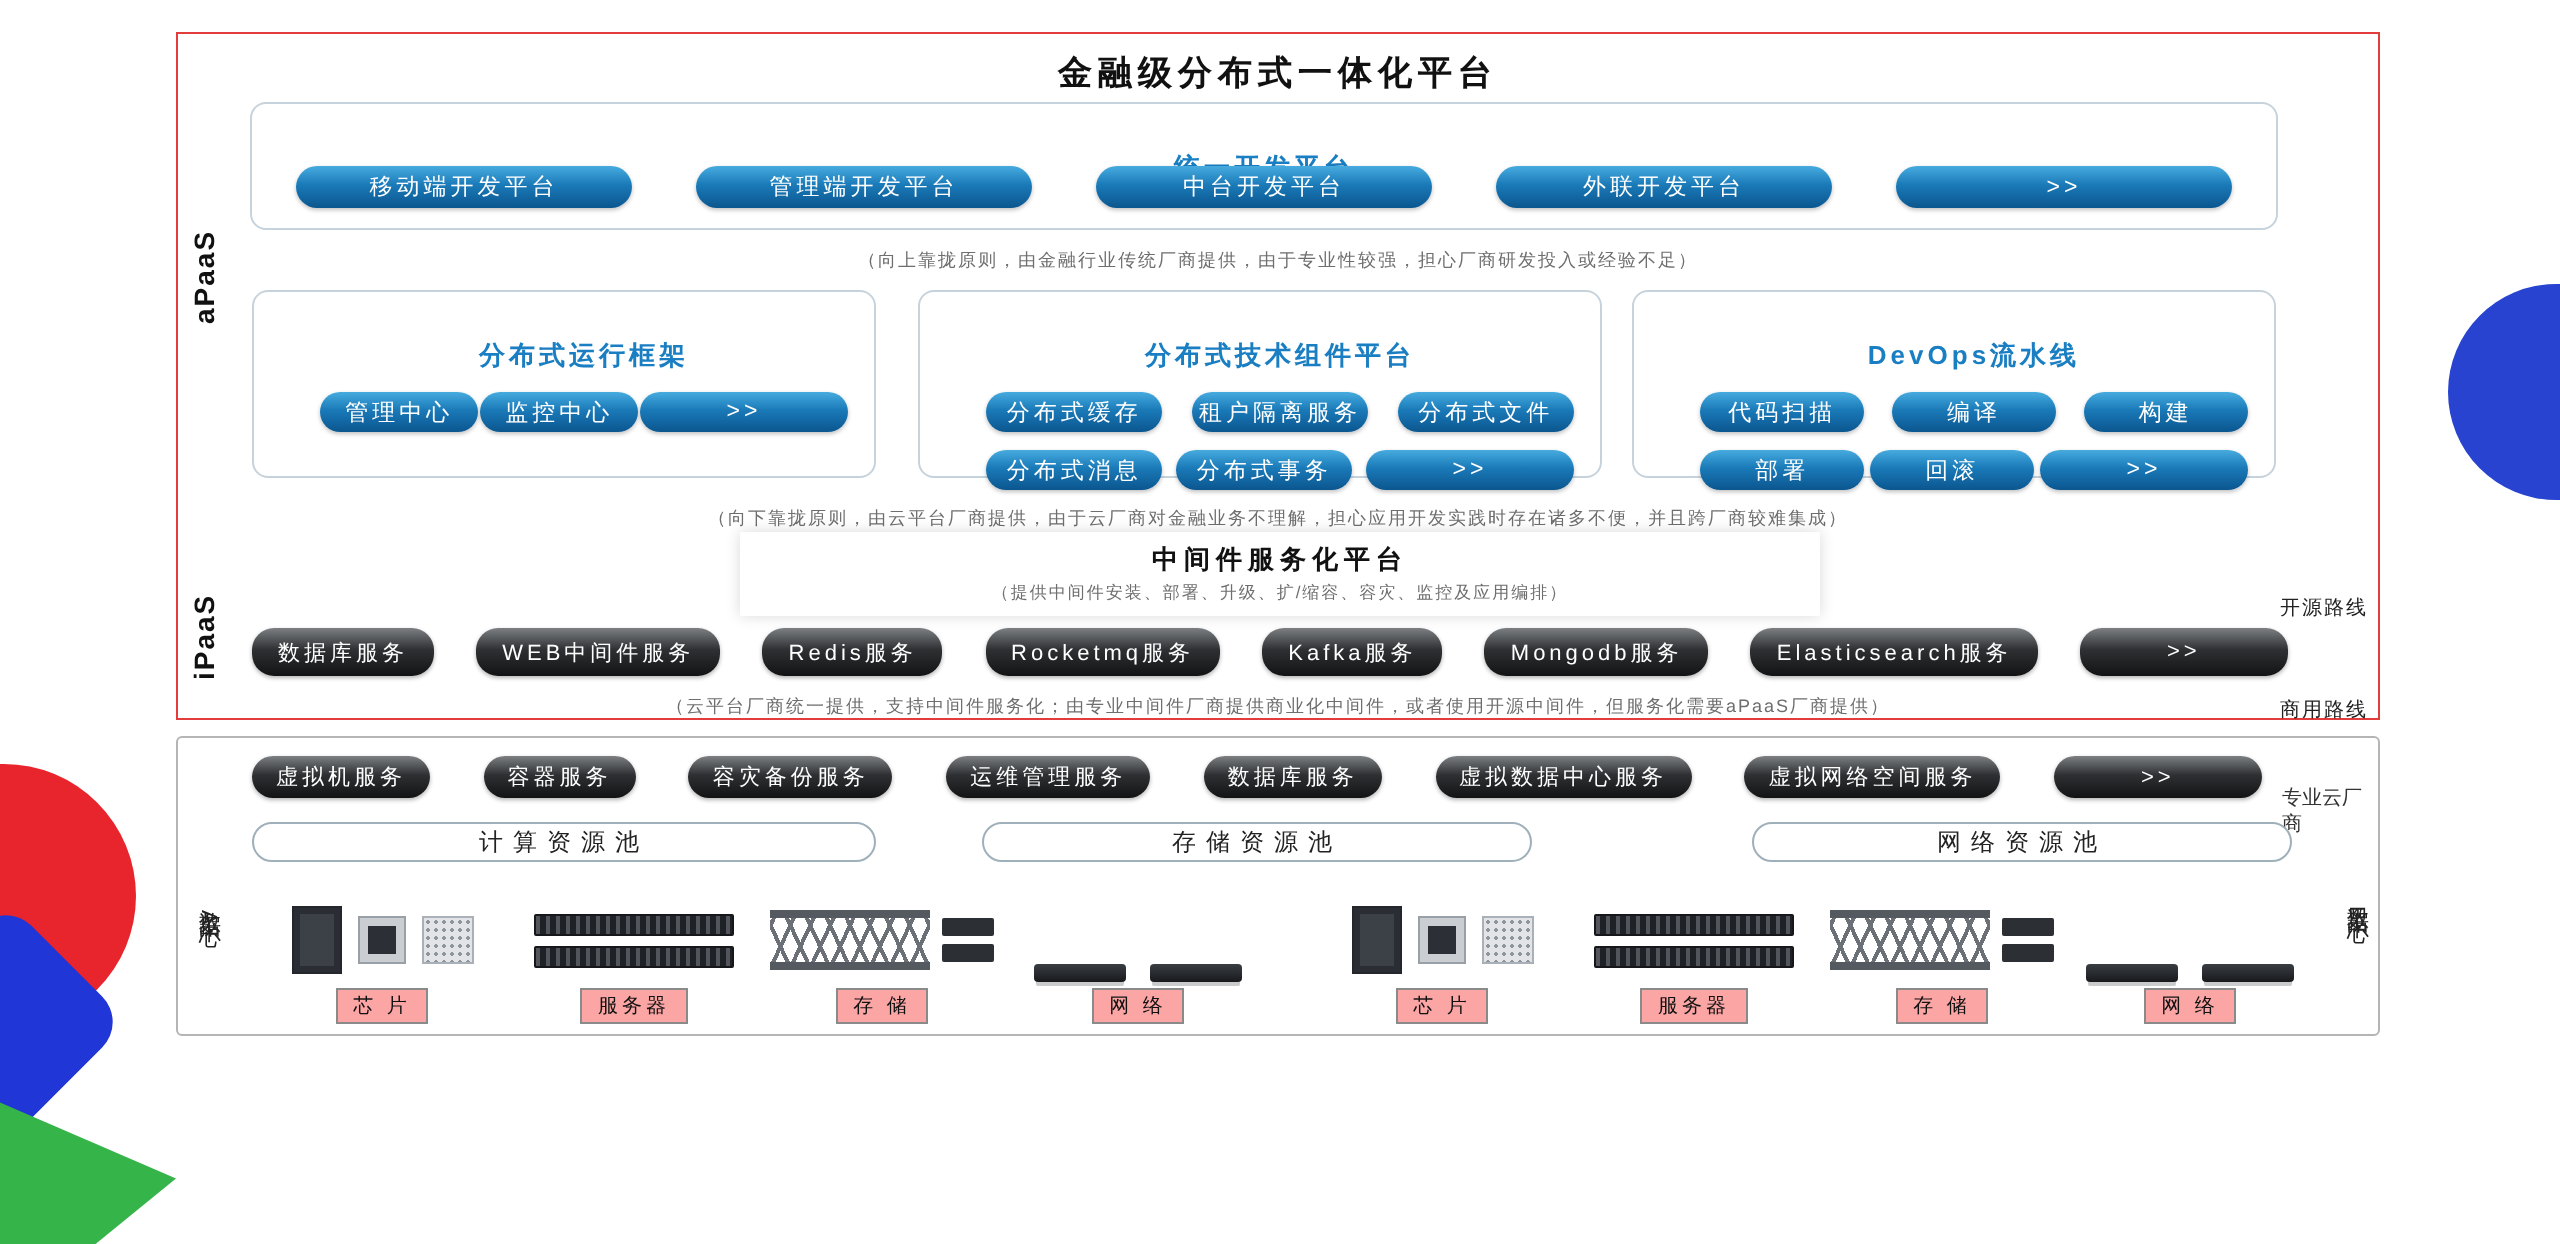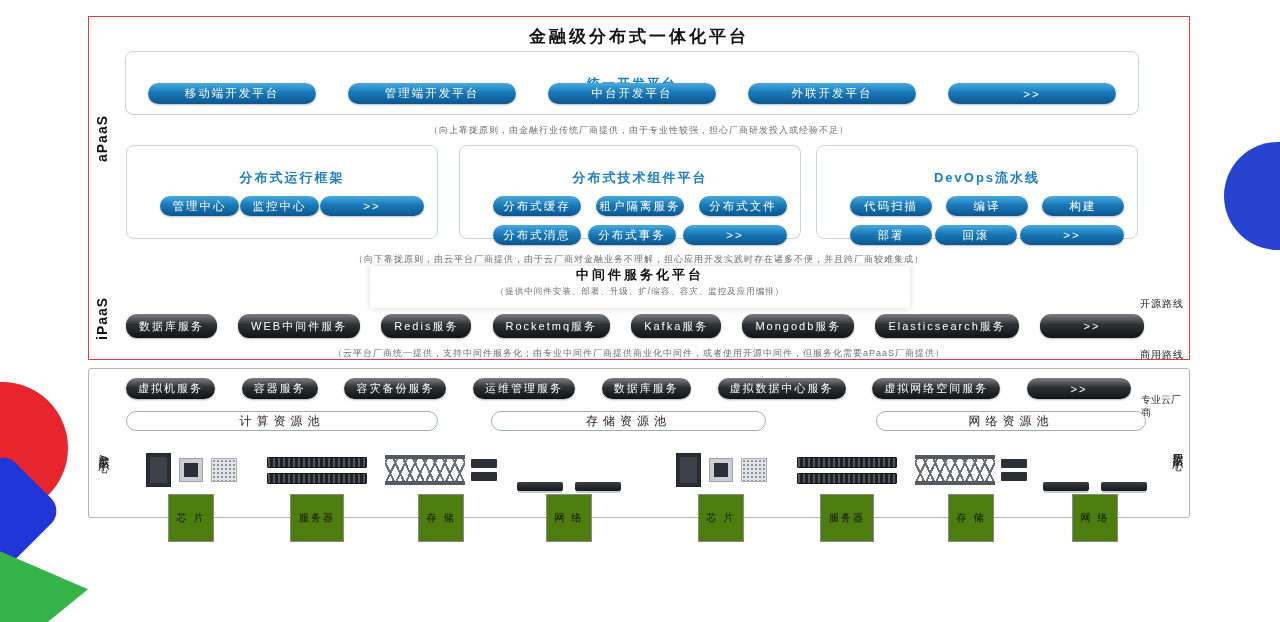--- a/index.html
+++ b/index.html
@@ -30,21 +30,21 @@
   .note-mid{top:236px;}
   .note-bottom{top:330px;}
 
   .sec-box{position:absolute;top:128px;height:94px;border:1px solid #c7d3dc;border-radius:8px;background:#fff;padding-left:20px;}
   .sec-box .row{display:flex;justify-content:space-between;padding:0 13px;margin-top:9px;}
   .sec-box .btn{width:30%;height:20px;}
   .sec1{left:37px;width:312px;}
   .sec2{left:370px;width:342px;}
   .sec3{left:727px;width:322px;}
 
-  .mw-box{position:absolute;left:281px;top:249px;width:540px;height:42px;background:#fff;box-shadow:0 0 7px rgba(0,0,0,.15);display:flex;flex-direction:column;align-items:center;gap:2px;}
+  .mw-box{position:absolute;left:281px;top:249px;width:540px;height:42px;background:#fff;box-shadow:0 0 7px rgba(0,0,0,.15);display:flex;flex-direction:column;align-items:center;justify-content:center;gap:2px;}
   .mw-title{font-size:13px;font-weight:bold;letter-spacing:3px;color:#111;}
   .mw-note{font-size:8.5px;color:#6e6e6e;letter-spacing:1px;}
 
   .ipaas-row{position:absolute;left:37px;right:45px;top:297px;display:flex;justify-content:space-between;}
   .ipaas-row .btn{height:22px;padding:12px 13px;font-size:11px;}
   .btn.more{min-width:104px;}
 
   .route{position:absolute;right:5px;font-size:10px;color:#222;letter-spacing:1px;}
   .route-open{top:280px;}
   .route-comm{top:331px;}
@@ -66,21 +66,21 @@
   .pool3{left:787px;width:270px;}
 
   .dc{position:absolute;writing-mode:vertical-rl;font-size:11px;color:#222;letter-spacing:2px;}
   .dc-a{left:7px;top:78px;}
   .dc-b{right:4px;top:76px;}
 
   .hw-cell{position:absolute;top:80px;width:112px;display:flex;flex-direction:column;align-items:center;}
   .pos-a1{left:46px;} .pos-a2{left:172px;} .pos-a3{left:296px;} .pos-a4{left:424px;}
   .pos-b1{left:576px;} .pos-b2{left:702px;} .pos-b3{left:826px;} .pos-b4{left:950px;}
   .hw-icon{height:42px;display:flex;align-items:center;justify-content:center;}
-  .hw-label{margin-top:3px;min-width:42px;padding:16px 8px;border:1px solid #8a8a8a;background:#4d7c0f;font-size:10px;letter-spacing:2px;text-align:left;white-space:nowrap;}
+  .hw-label{margin-top:3px;min-width:42px;padding:1px 8px;border:1px solid #8a8a8a;background:#fca5a5;font-size:10px;letter-spacing:2px;text-align:left;white-space:nowrap;}
 
   .icon-chips{gap:8px;}
   .chip-tall{width:25px;height:34px;background:#3c4148;border:1px solid #23262b;box-shadow:inset 0 0 0 3px #2a2e34;}
   .chip-mid{width:24px;height:24px;background:#d2d5d9;border:1px solid #9aa0a7;box-shadow:inset 0 0 0 4px #caced3,inset 0 0 0 11px #2c3036;}
   .chip-sm{width:26px;height:24px;background:#e2e4e7;border:1px solid #aab0b7;background-image:radial-gradient(#8f959c 1px,transparent 1px);background-size:4px 4px;}
 
   .icon-servers{flex-direction:column;gap:5px;}
   .srv{width:100px;height:11px;background:repeating-linear-gradient(90deg,#52565c 0 2px,#1e2125 2px 5px);border:1px solid #15171a;border-radius:1px;}
 
   .icon-storage{gap:6px;}

